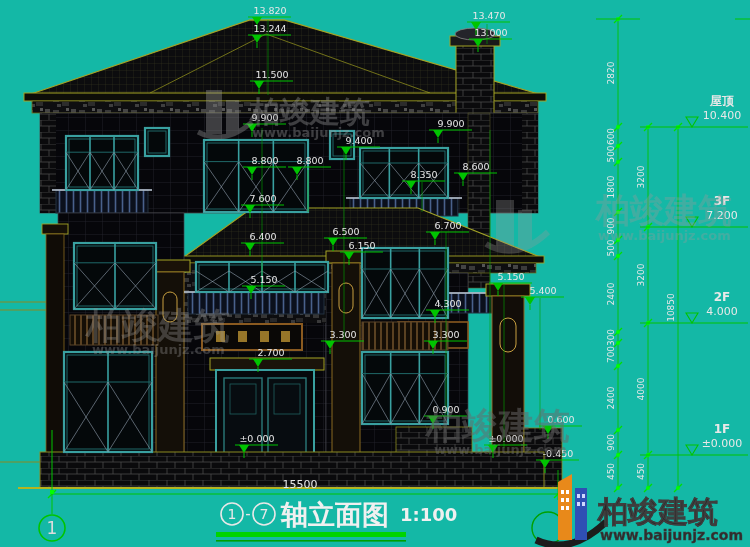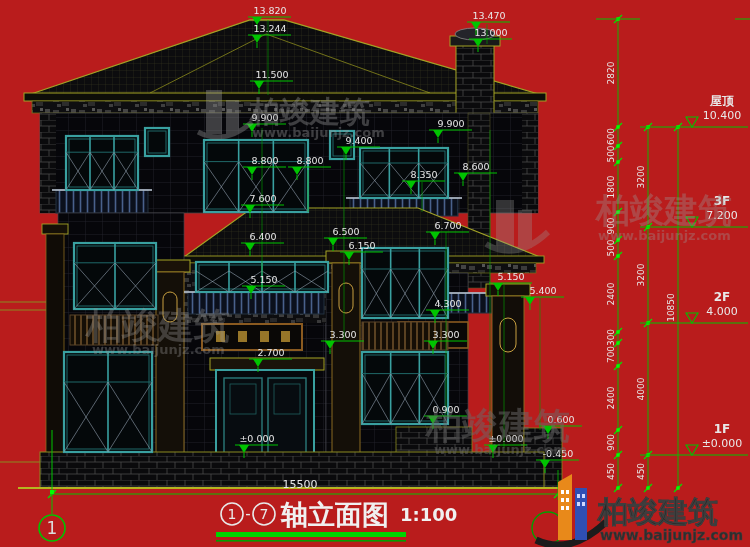--- a/index.html
+++ b/index.html
@@ -1,16 +1,16 @@
 <!DOCTYPE html>
 <html><head>
 <meta charset="utf-8">
 <style>
   html,body{margin:0;padding:0;background:#000;}
-  #stage{position:relative;width:750px;height:547px;background:#b91c1c;overflow:hidden;
+  #stage{position:relative;width:750px;height:547px;background:#14b8a6;overflow:hidden;
          font-family:"DejaVu Sans",sans-serif;}
   svg{display:block}
   text{font-family:"DejaVu Sans",sans-serif;}
 </style>
 </head>
 <body>
 
 <div id="stage">
 <svg id="svg" width="750" height="547" viewBox="0 0 750 547">
   <defs>

